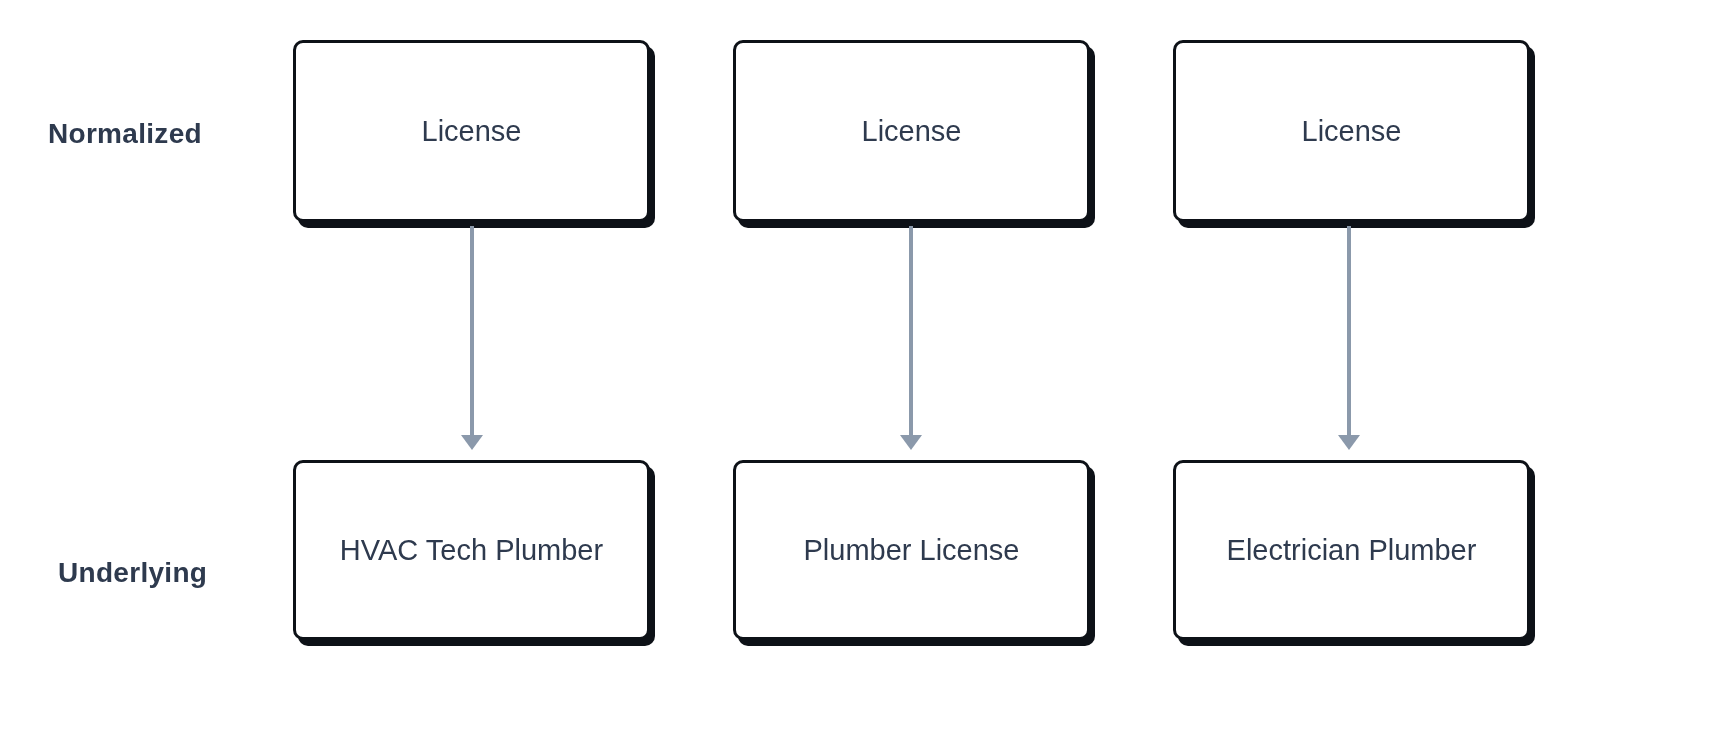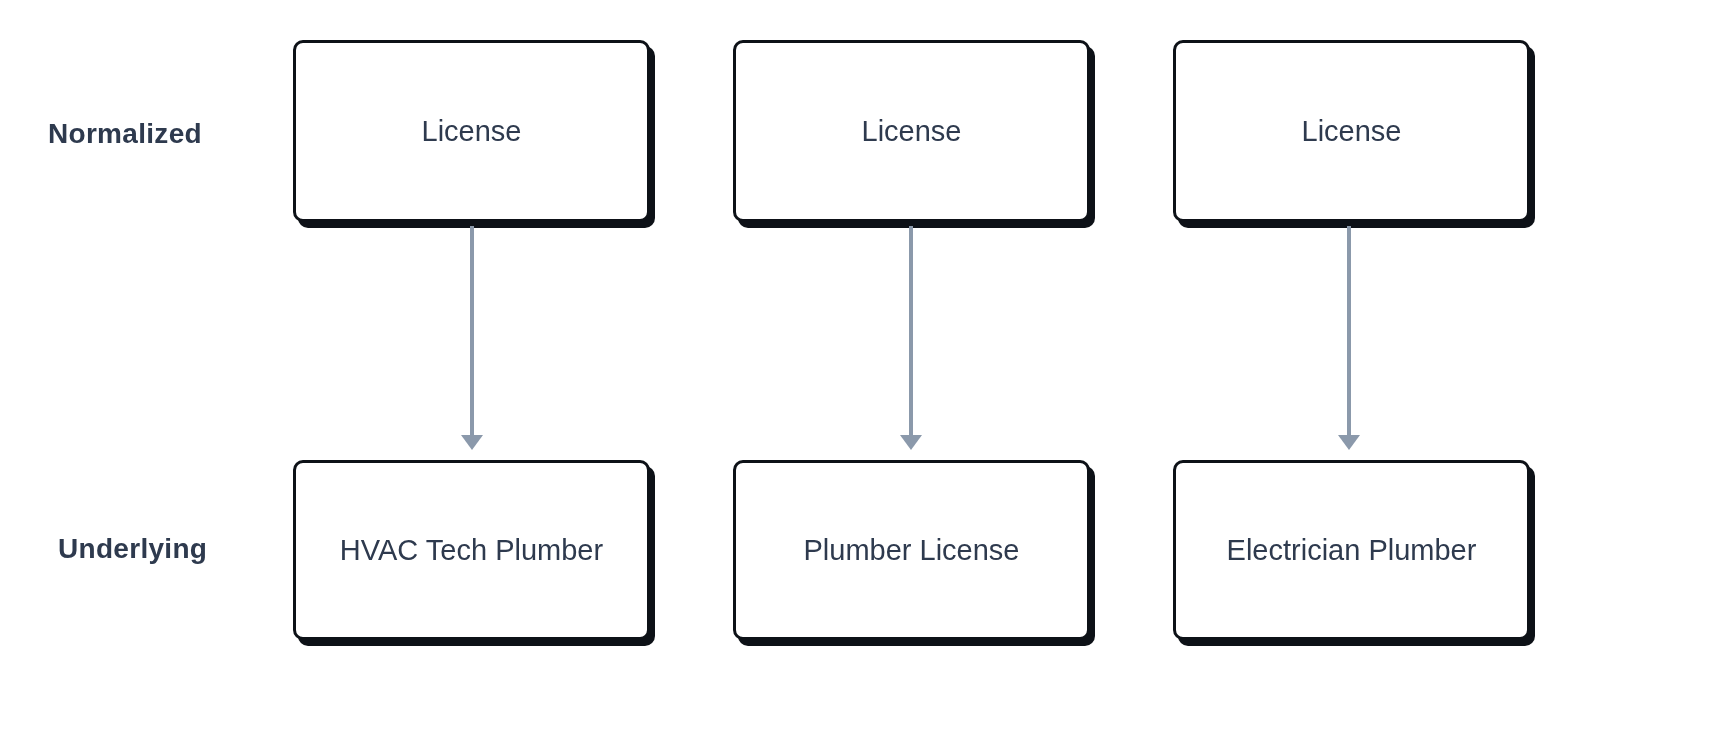--- a/index.html
+++ b/index.html
@@ -66,21 +66,21 @@
   .arrow-0{left:460px}
   .arrow-1{left:899px}
   .arrow-2{left:1337px}
   .arrow{top:226px;height:224px}
 </style>
 </head>
 <body>
 
 <div class="row-label" style="left:48px;top:118px">Normalized</div>
 
-<div class="row-label" style="left:58px;top:533px">Underlying</div>
+<div class="row-label" style="left:58px;top:557px">Underlying</div>
 
 <div class="node col-0 row-top">
   <span>License</span>
 </div>
 <div class="arrow arrow-0">
   <div class="shaft"></div>
   <div class="head"></div>
 </div>
 <div class="node col-0 row-bottom">
   <span>HVAC Tech Plumber</span>

